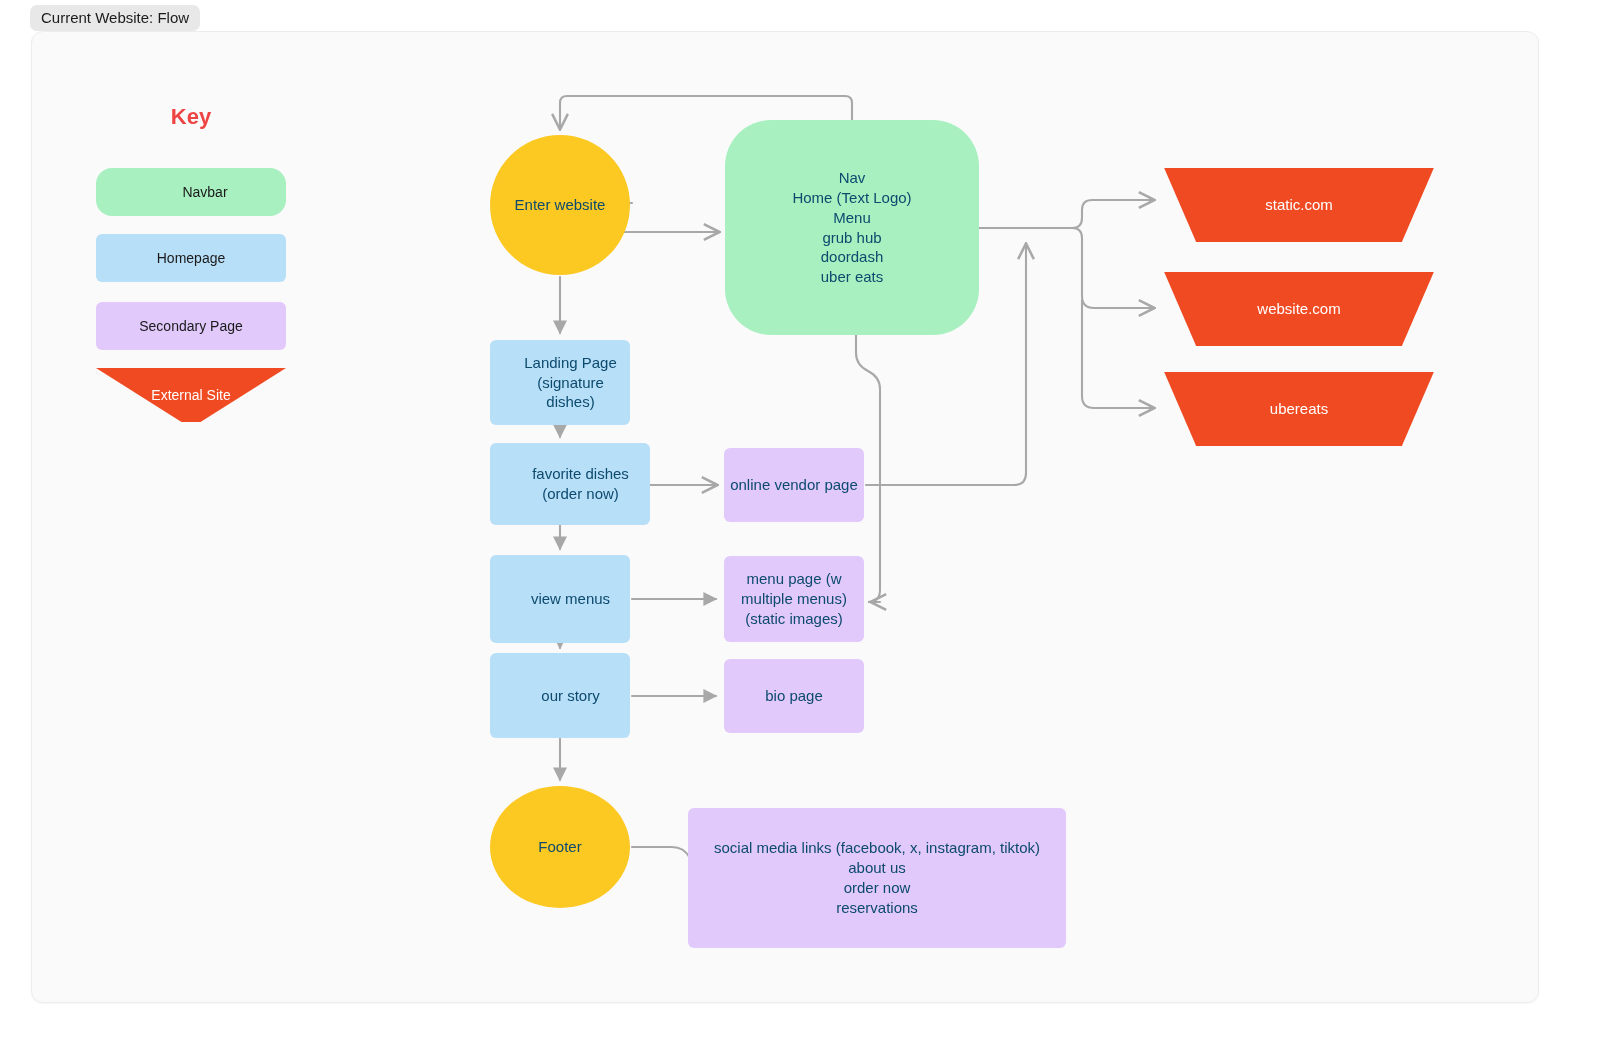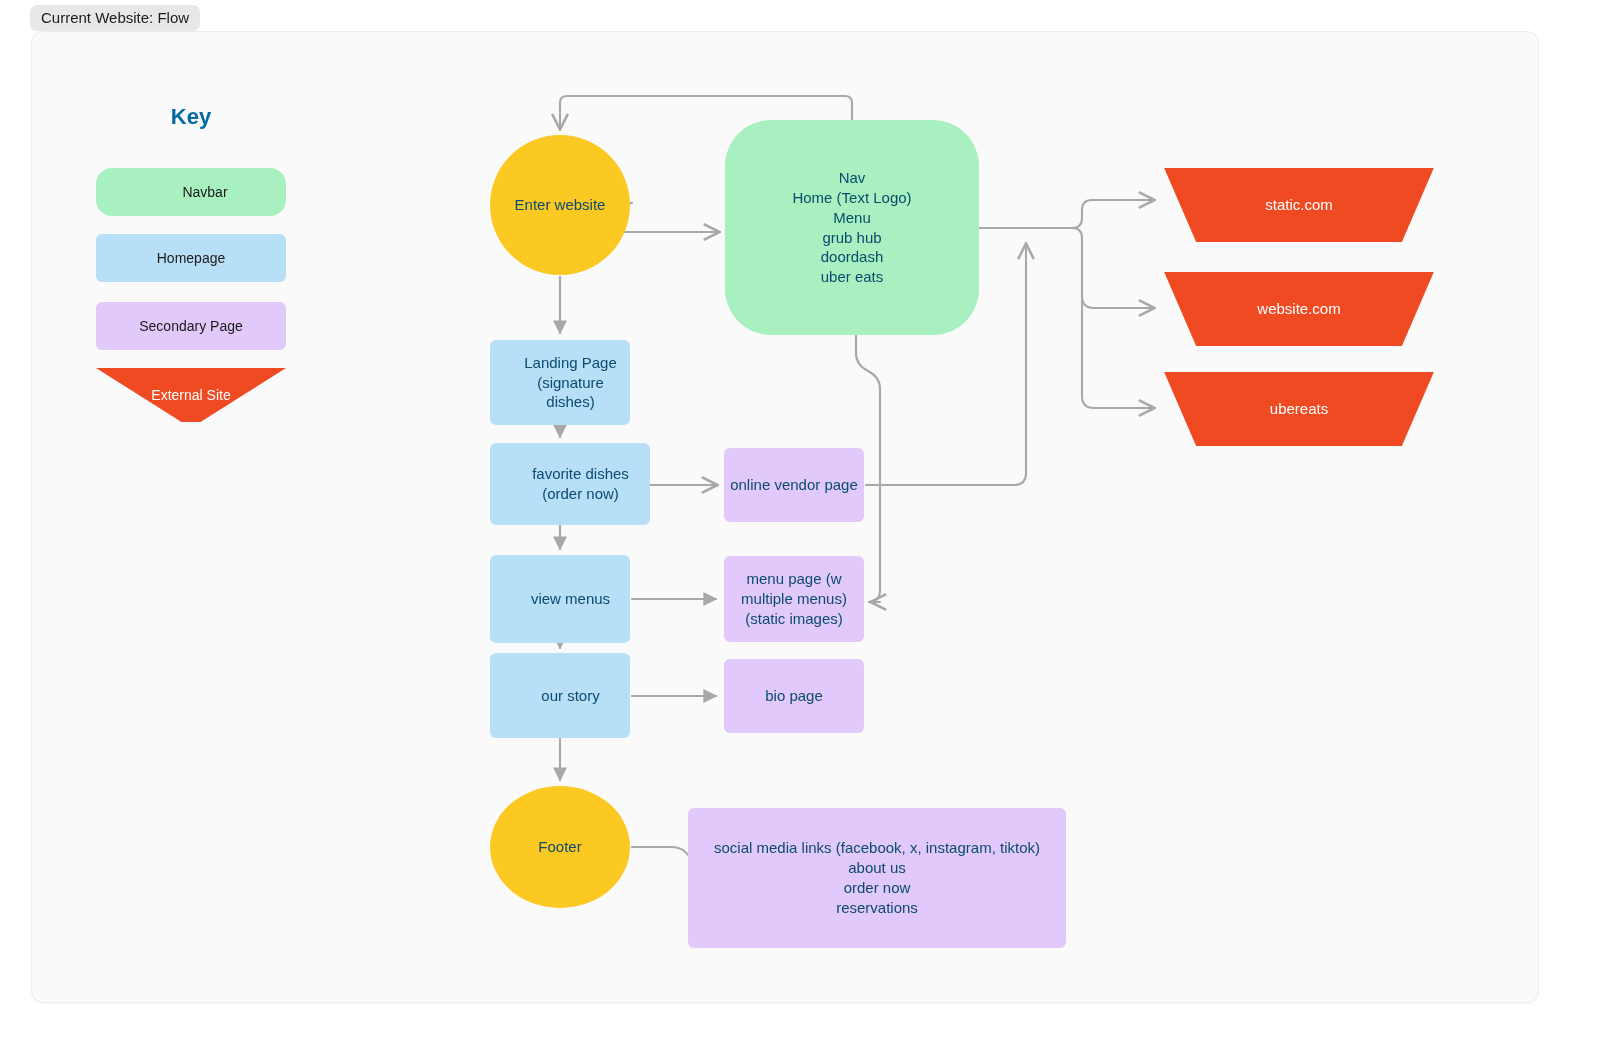--- a/index.html
+++ b/index.html
@@ -38,21 +38,21 @@
 
   
   .edges { position: absolute; left: 0; top: 0; width: 1600px; height: 1054px; pointer-events: none; }
 
   
   .key-title {
     position: absolute;
     left: 96px; top: 104px;
     width: 190px;
     text-align: center;
-    font-size: 22px; font-weight: bold; color: #0369a1;
+    font-size: 22px; font-weight: bold; color: #ef4444;
   }
   .key-item {
     position: absolute;
     left: 96px;
     width: 190px; height: 48px;
     display: flex; align-items: center; justify-content: center;
     font-size: 14px; color: #1a1a1a;
   }
   .key-navbar   { top: 168px; background: #a8f0c0; border-radius: 16px; padding-left: 28px; }
   .key-homepage { top: 234px; background: #b8dff8; border-radius: 6px; }

